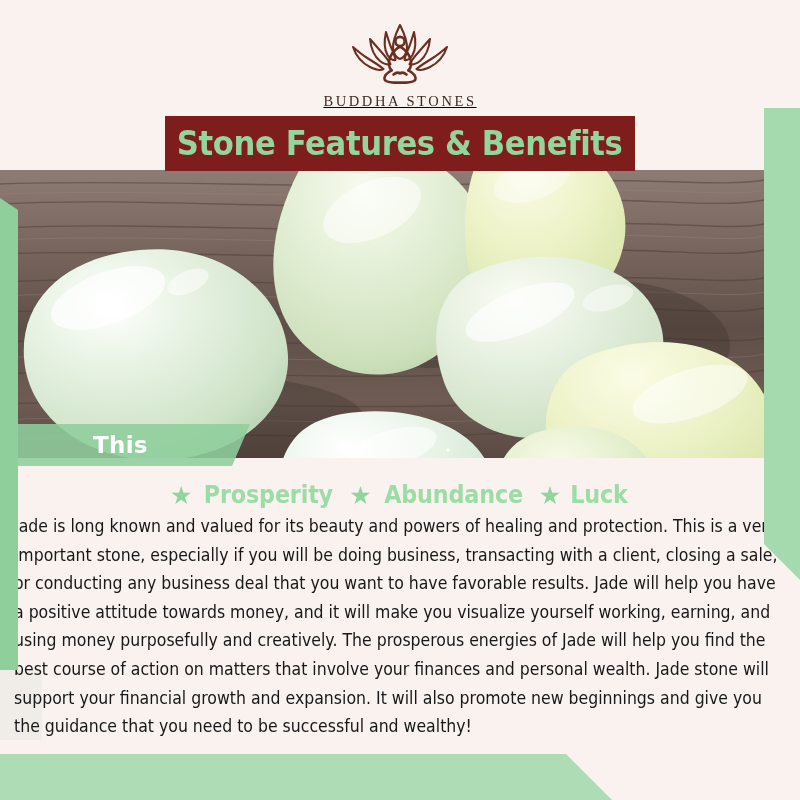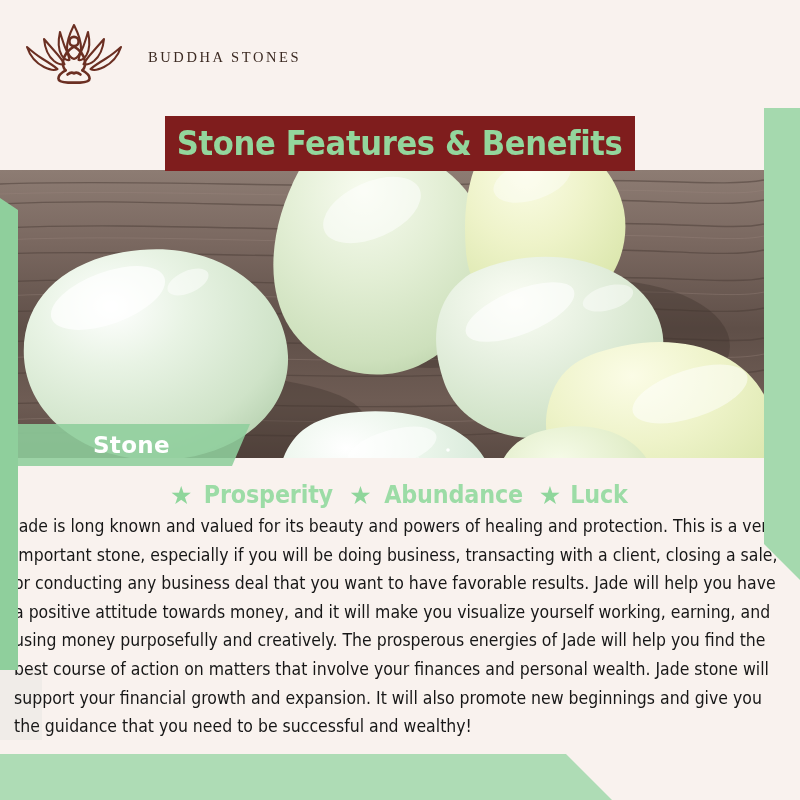--- a/index.html
+++ b/index.html
@@ -35,22 +35,23 @@
   }
   .band-left-bottom {
     position:absolute; left:0; top:670px; width:42px; height:70px;
     background:#f0ece8;
     z-index:1;
   }
 
   
   .logo-wrap {
     position:absolute; left:0; right:0; top:22px;
-    display:flex; align-items:center;
+    display:flex; flex-direction:column; align-items:center;
     z-index:8;
+    text-decoration:underline;
   }
   .logo-mark { width:148px; height:64px; display:block; }
   .logo-word {
     margin-top:7px;
     font-family:"Liberation Serif", serif;
     font-size:14.5px;
     letter-spacing:2.6px;
     color:#3c2a22;
     font-weight:400;
   }
@@ -273,21 +274,21 @@
       </g>
 
       <path d="M556 258 C606 250 648 272 654 308 C660 348 616 376 566 372 C512 368 488 334 498 302 C506 274 528 262 556 258 Z" fill="url(#s6)"></path>
     </svg>
   </div>
 
   <div class="band-left"></div>
   <div class="band-right"></div>
 
   <div class="jade-label">
-    <span>Stone</span>
+    <span>This</span>
   </div>
 
   <div class="keywords">
     <div class="kw">
       <span class="star">★</span>
       <span class="kwlabel">Prosperity</span>
     </div>
     <div class="kw">
       <span class="star">★</span>
       <span class="kwlabel">Abundance</span>

